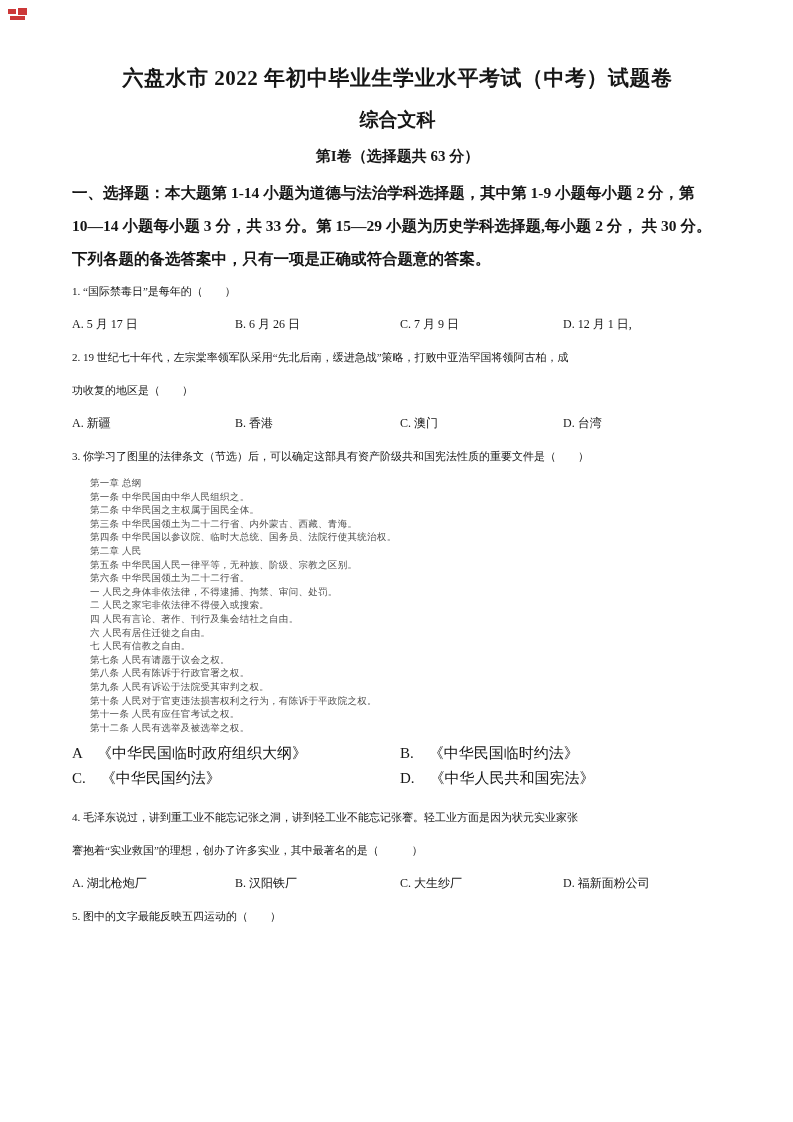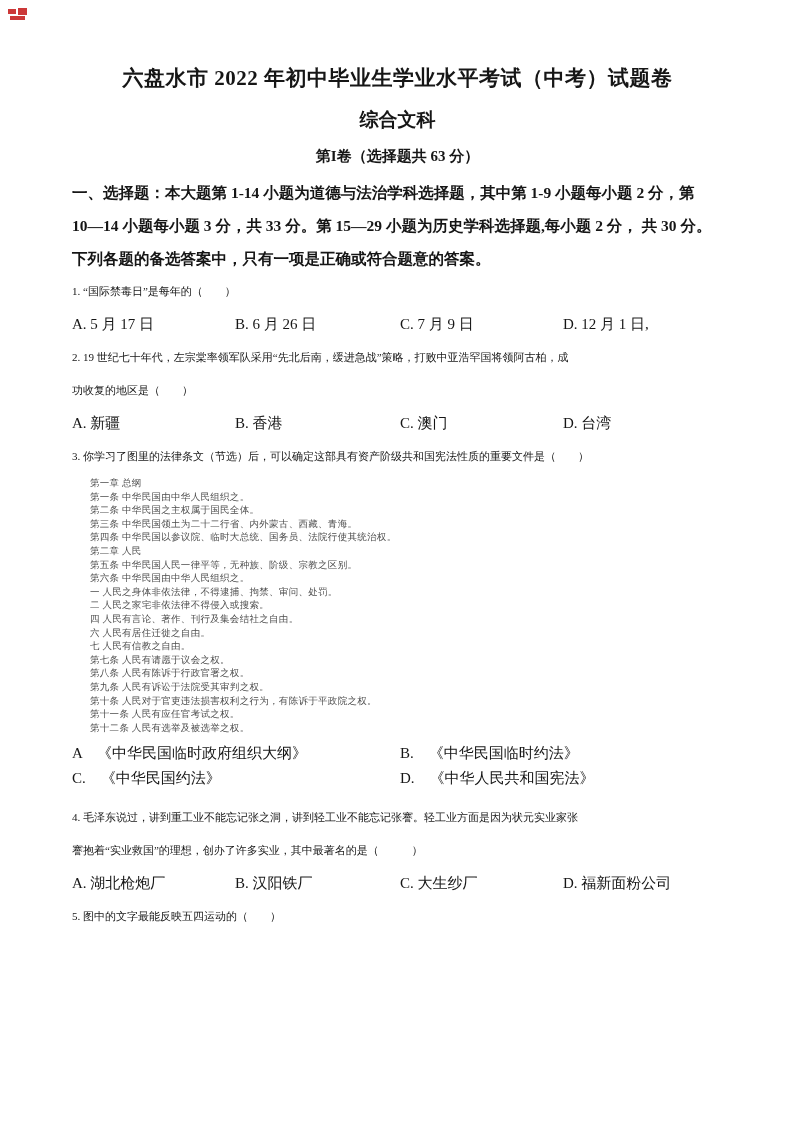--- a/index.html
+++ b/index.html
@@ -45,21 +45,21 @@
   }
 
   .intro { margin-top: 10px; font-weight: bold; font-size: 15.5px; }
   .intro div { line-height: 33px; }
 
   .q-text { font-size: 11px; line-height: 33px; }
 
   .opts4 {
     display: grid;
     grid-template-columns: 163px 165px 163px auto;
-    font-size: 15px; line-height: 33px;
+    font-size: 12px; line-height: 33px;
   }
   .opts2 {
     display: grid;
     grid-template-columns: 328px auto;
     row-gap: 0;
     font-size: 15px; line-height: 25px;
     margin: 6px 0 10px 0;
   }
 
   .law-excerpt {
@@ -116,21 +116,21 @@
     <div class="q-text">3. 你学习了图里的法律条文（节选）后，可以确定这部具有资产阶级共和国宪法性质的重要文件是（　　）</div>
 
     <div class="law-excerpt">
       <div>第一章  总纲</div>
       <div>第一条  中华民国由中华人民组织之。</div>
       <div>第二条  中华民国之主权属于国民全体。</div>
       <div>第三条  中华民国领土为二十二行省、内外蒙古、西藏、青海。</div>
       <div>第四条  中华民国以参议院、临时大总统、国务员、法院行使其统治权。</div>
       <div>第二章  人民</div>
       <div>第五条  中华民国人民一律平等，无种族、阶级、宗教之区别。</div>
-      <div>第六条  中华民国由中华人民组织之。</div>
+      <div>第六条  中华民国领土为二十二行省。</div>
       <div>一  人民之身体非依法律，不得逮捕、拘禁、审问、处罚。</div>
       <div>二  人民之家宅非依法律不得侵入或搜索。</div>
       <div>四  人民有言论、著作、刊行及集会结社之自由。</div>
       <div>六  人民有居住迁徙之自由。</div>
       <div>七  人民有信教之自由。</div>
       <div>第七条  人民有请愿于议会之权。</div>
       <div>第八条  人民有陈诉于行政官署之权。</div>
       <div>第九条  人民有诉讼于法院受其审判之权。</div>
       <div>第十条  人民对于官吏违法损害权利之行为，有陈诉于平政院之权。</div>
       <div>第十一条  人民有应任官考试之权。</div>

